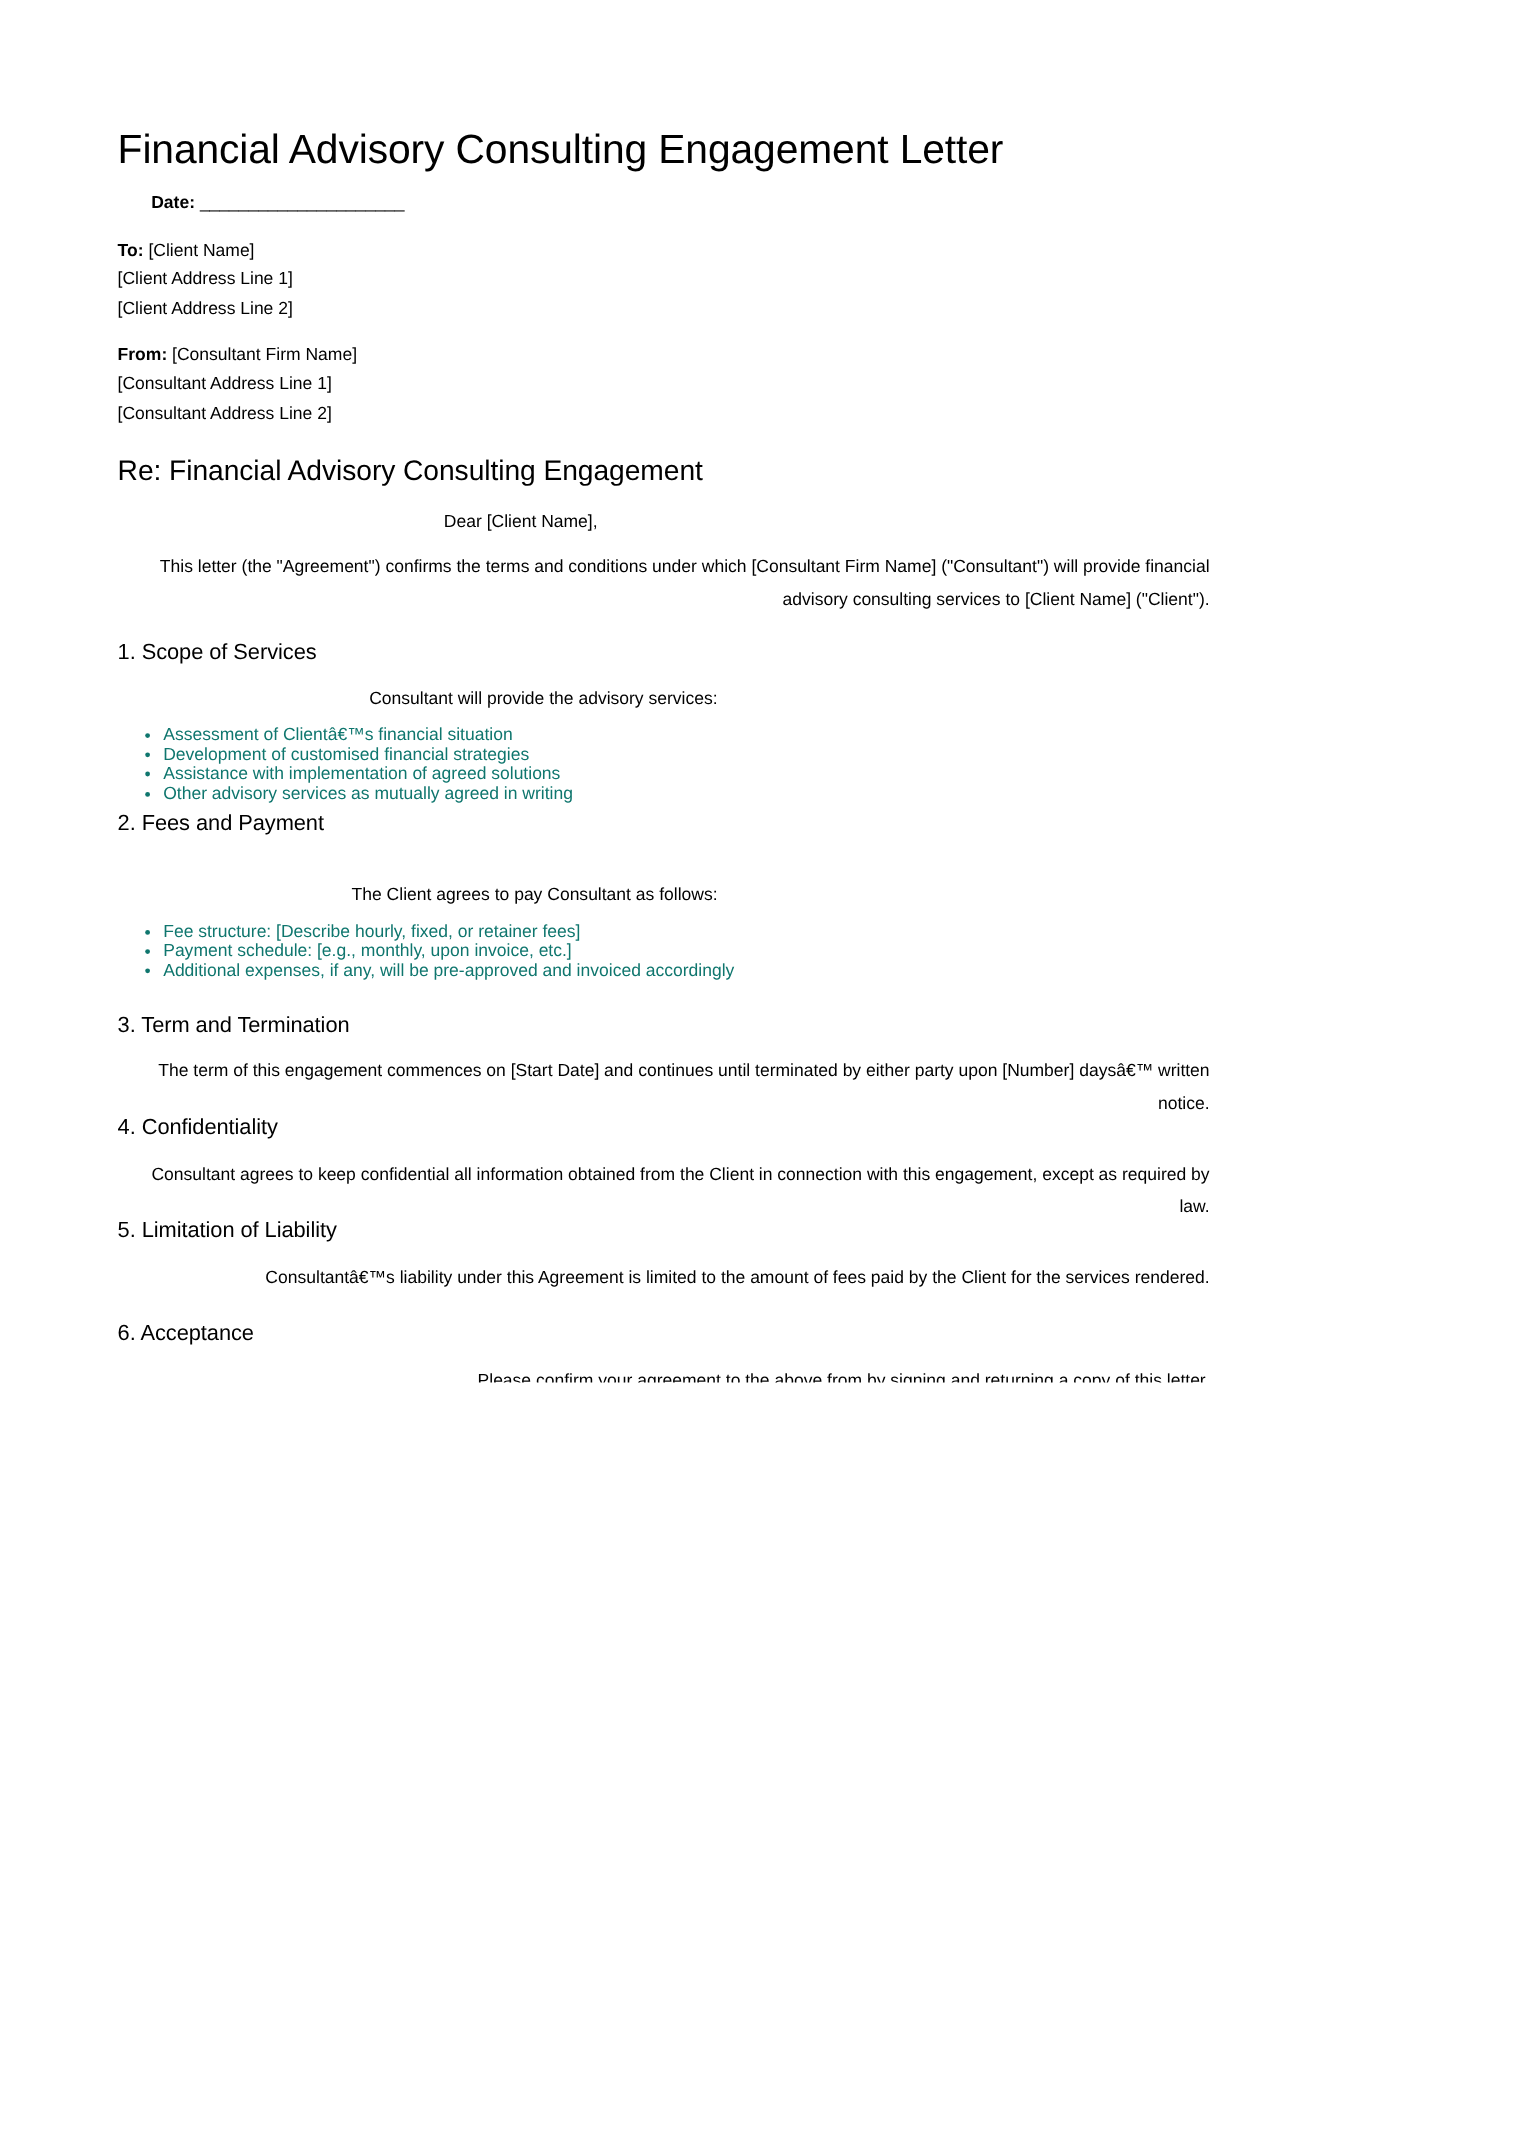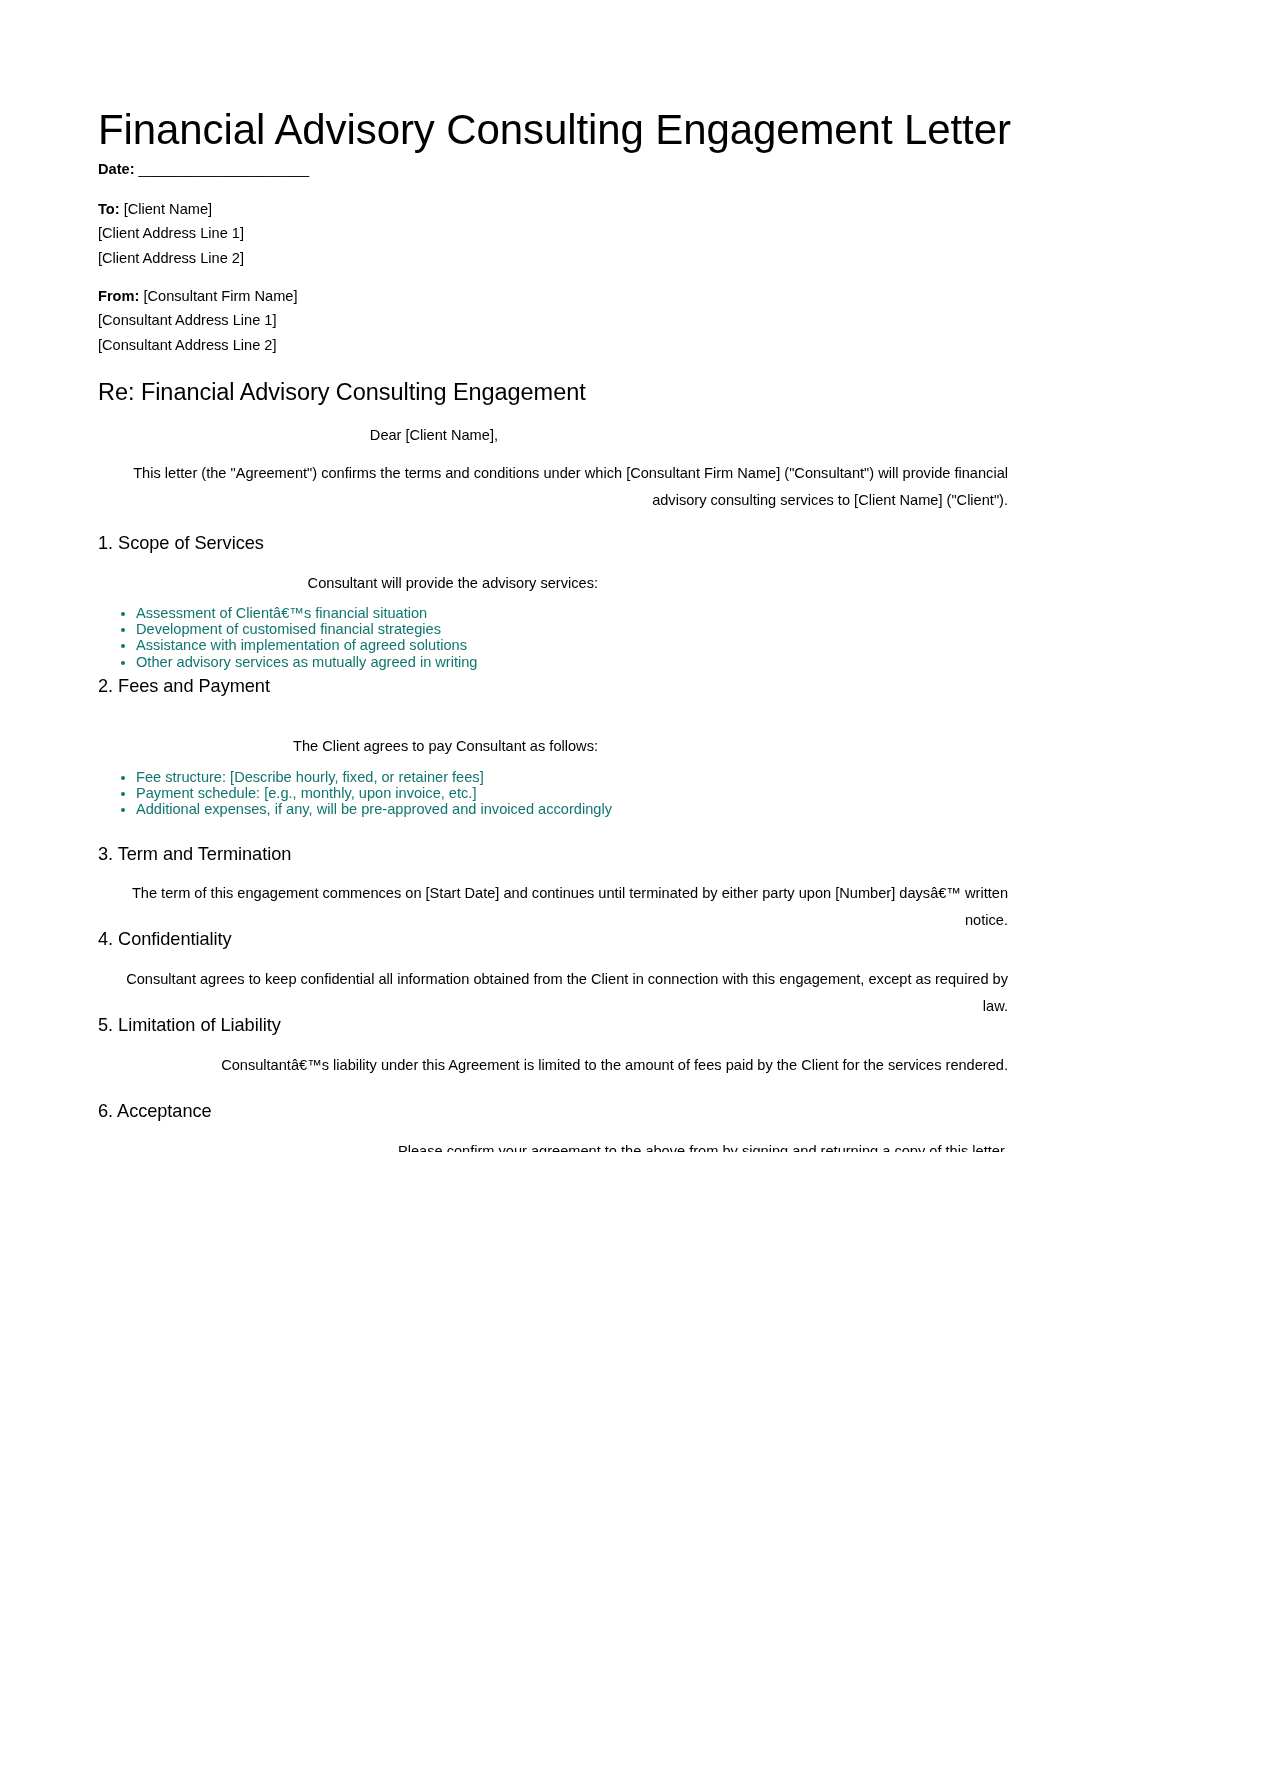--- a/index.html
+++ b/index.html
@@ -37,21 +37,21 @@
   }
 
   .doc-body {
     position: absolute;
     left: 98px;
     top: 0;
     width: 910px;
   }
 
   h1.doc-title {
-    font-size: 42px;
+    font-size: 34px;
     font-weight: 400;
     line-height: 1.15;
     margin: 0;
     padding: 0;
     letter-spacing: -0.1px;
     color: #000;
     position: absolute;
     top: 106px;
     left: 0;
     white-space: nowrap;
@@ -59,21 +59,21 @@
 
   .meta-block {
     position: absolute;
     left: 0;
     font-size: 14.6px;
     line-height: 24.3px;
     color: #000;
   }
   .meta-block .lbl { font-weight: 700; }
 
-  .block-date { top: 157px; }
+  .block-date { top: 157px; margin-left: 28px; }
   .block-to   { top: 197px; }
   .block-from { top: 284px; }
 
   h2.re-heading {
     position: absolute;
     left: 0;
     top: 378px;
     margin: 0;
     padding: 0;
     font-size: 23.5px;

